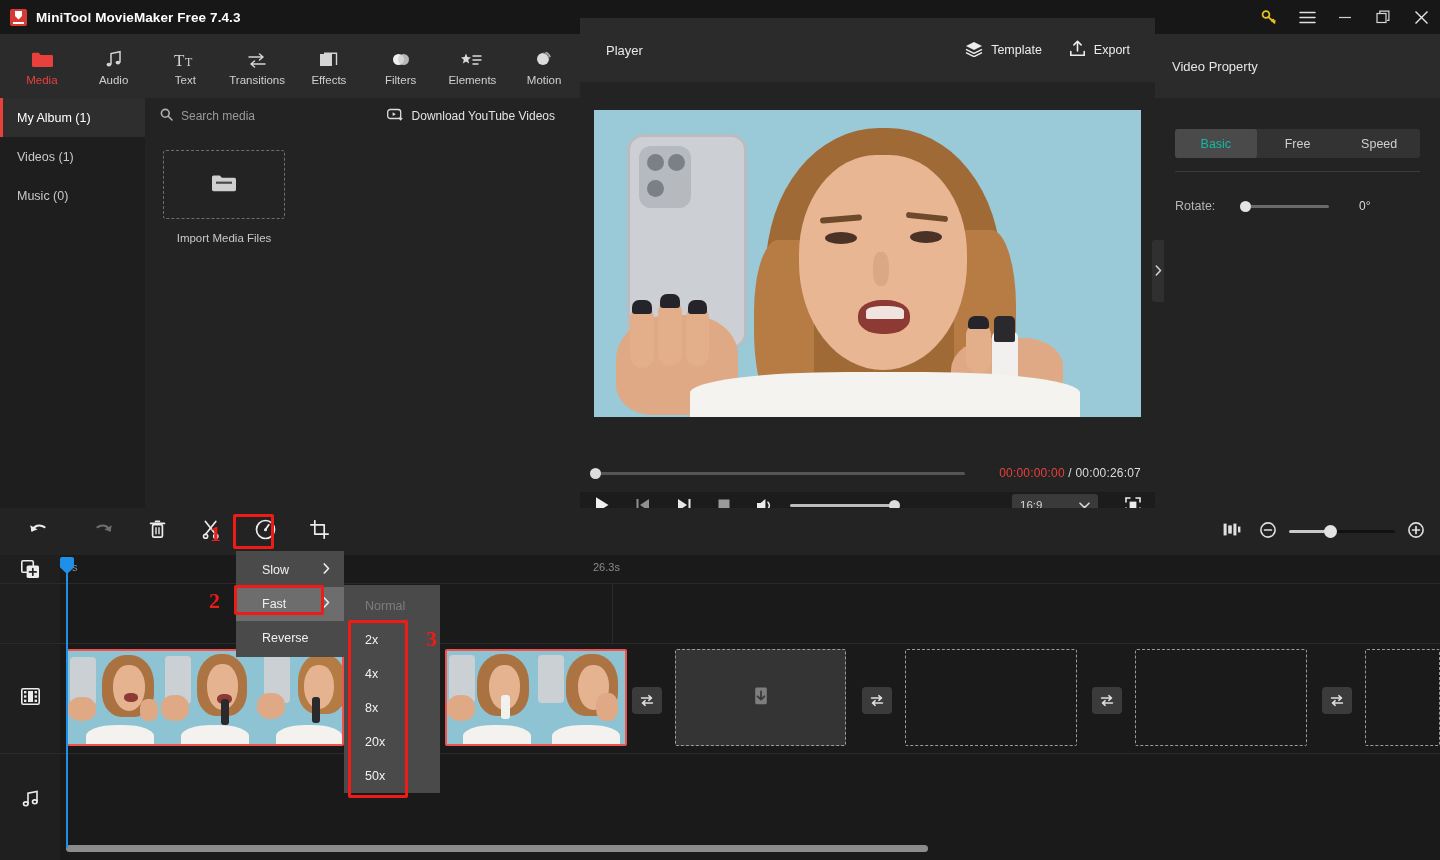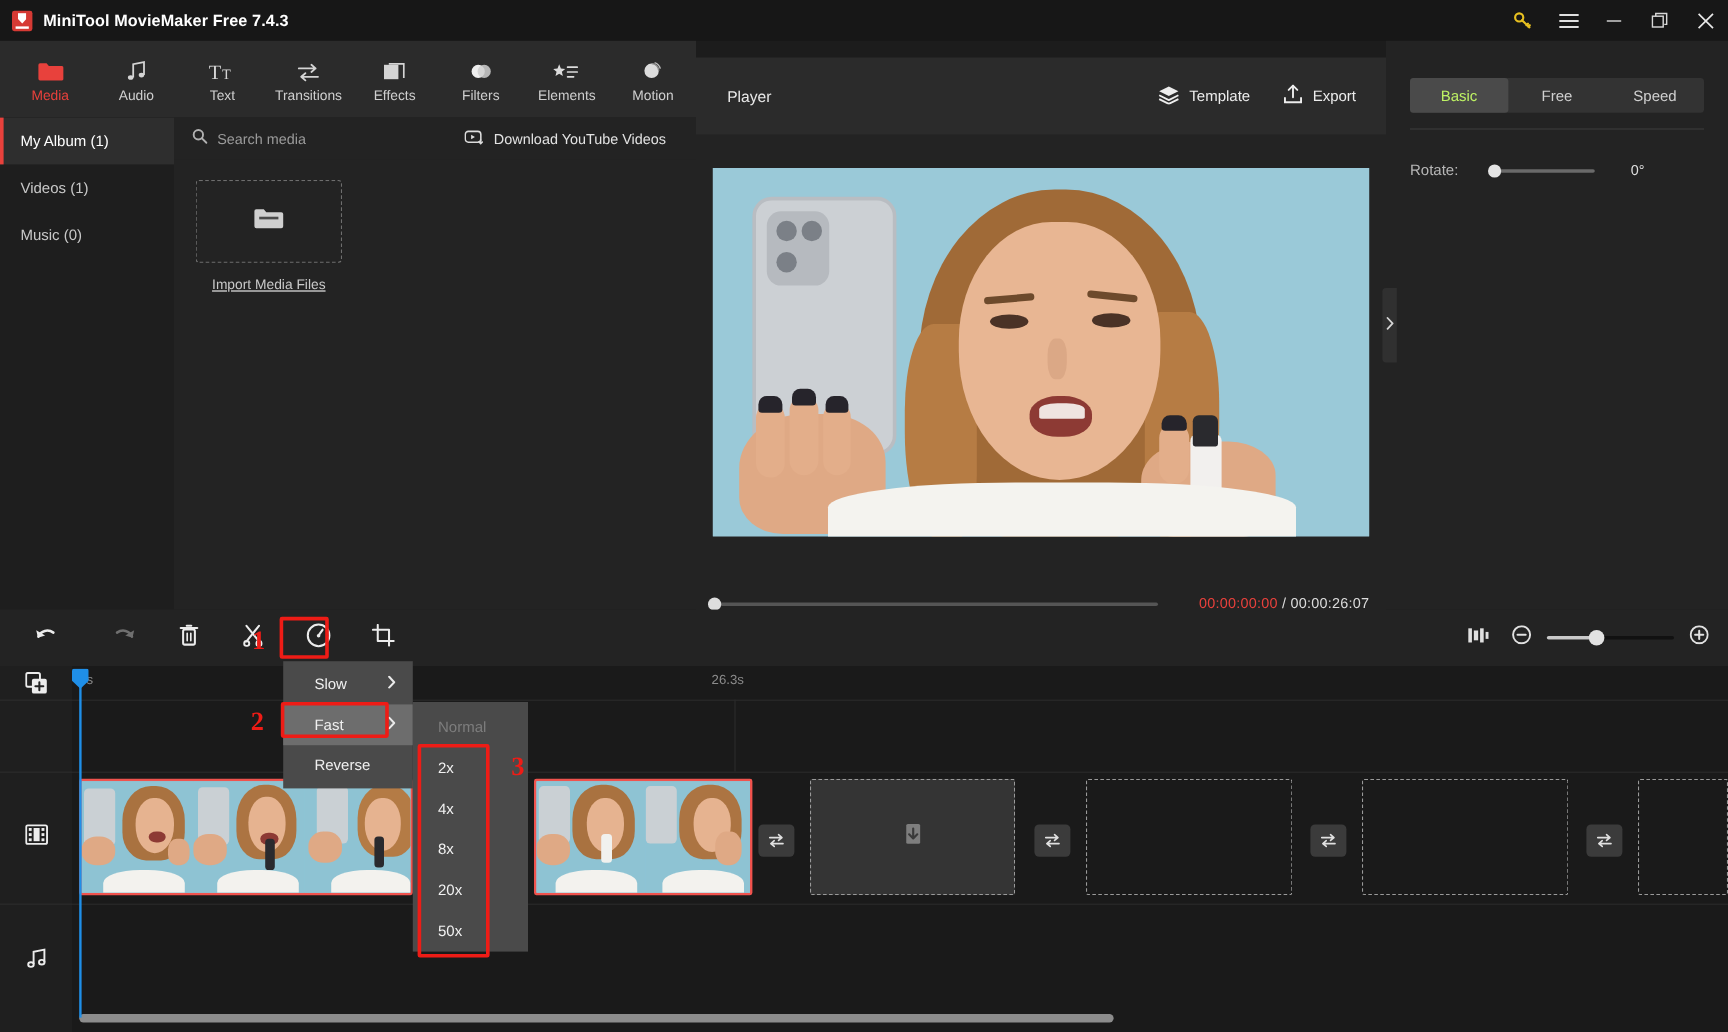--- a/index.html
+++ b/index.html
@@ -59,38 +59,38 @@
   }
   .album.active { background:#2e2e2e; color:#fff; }
   .album.active:before { content:""; position:absolute; left:0; top:0; width:3px; height:39px; background:#e8413c; }
 
   .media-top { position:absolute; left:145px; top:0; width:435px; height:35px; background:#232323; display:flex; align-items:center; }
   .search-box { display:flex; align-items:center; gap:8px; margin-left:15px; }
   .search-box .ph { font-size:12px; color:#9a9a9a; }
   .dl-yt { display:flex; align-items:center; gap:8px; margin-left:auto; margin-right:25px; font-size:12px; color:#e2e2e2; }
 
   .media-grid { position:absolute; left:145px; top:35px; width:435px; height:375px; padding:17px 0 0 18px; display:flex; gap:17px; }
-  .mitem { width:122px;text-decoration:underline; }
+  .mitem { width:122px; }
   .import-box {
     width:122px; height:69px; border:1.4px dashed #6e6e6e; border-radius:3px;
     display:flex; align-items:center; justify-content:center;
   }
   .mitem .cap { margin-top:13px; text-align:center; font-size:11.5px; color:#c9c9c9; white-space:nowrap; overflow:hidden; text-overflow:ellipsis; }
   .thumb {
     width:122px; height:69px; border-radius:2px; position:relative; overflow:hidden;
     background:#8fc5d6;
   }
   .badge-vid { position:absolute; right:3px; top:3px; width:19px; height:13px; background:#fff; border-radius:2px; display:flex; align-items:center; justify-content:center;}
   .badge-sel {
     position:absolute; right:0; bottom:0; width:26px; height:24px; background:#e8413c;
     display:flex; align-items:center; justify-content:center; border-top-left-radius:3px;
   }
 
   
-  .player { position:absolute; top:48px; left:580px; width:575px; height:474px; background:#232323; }
+  .player { position:absolute; top:18px; left:580px; width:575px; height:474px; background:#232323; }
   .player-head { height:64px; display:flex; align-items:center; background:#2b2b2b; }
   .player-head .ttl { margin-left:26px; font-size:13px; color:#e8e8e8; }
   .ph-btn { display:flex; align-items:center; gap:8px; font-size:12.5px; color:#ececec; }
   .ph-right { margin-left:auto; display:flex; align-items:center; gap:27px; margin-right:25px; }
 
   .video-stage { position:absolute; left:14px; top:78px; width:547px; height:334px; display:flex; align-items:center; justify-content:center; }
   .video-frame { width:547px; height:307px; position:relative; overflow:hidden; background:#9cc9d8; }
 
   .seek-row { position:absolute; left:14px; top:444px; width:547px; height:22px; display:flex; align-items:center; }
   .seek-track { width:370px; height:3px; background:#555; border-radius:2px; position:relative; margin-left:1px;}
@@ -110,21 +110,21 @@
   .ratio-sel .cv { margin-left:auto; }
 
   
   .prop { position:absolute; top:34px; left:1155px; width:285px; height:474px; background:#232323; }
   .prop-head { height:64px; background:#2b2b2b; display:flex; align-items:center; }
   .prop-head .t { margin-left:17px; font-size:13px; }
   .tabs {
     margin:31px 20px 0 20px; height:29px; background:#333333; border-radius:3px; display:flex;
   }
   .ptab { flex:1; display:flex; align-items:center; justify-content:center; font-size:12.5px; color:#d0d0d0; border-radius:3px; }
-  .ptab.active { background:#4a4a4a; color:#bef264; }
+  .ptab.active { background:#4a4a4a; color:#14b8a6; }
   .divider { margin:13px 20px 0 20px; height:1px; background:#3b3b3b; }
   .row { display:flex; align-items:center; margin:21px 0 0 20px; }
   .row .lab { width:54px; font-size:12.5px; color:#b6b6b6; }
   .flip-btn { width:26px; height:24px; background:#3b3b3b; border-radius:3px; display:flex; align-items:center; justify-content:center; }
   .rot-track { width:84px; height:3px; background:#6a6a6a; border-radius:2px; position:relative; margin-left:16px; }
   .rot-knob { position:absolute; left:-5px; top:-4px; width:11px; height:11px; border-radius:50%; background:#e4e4e4; }
   .rot-val { margin-left:30px; font-size:12px; color:#ddd; }
   .panel-handle {
     position:absolute; left:1152px; top:240px; width:12px; height:62px; background:#303030;
     border-radius:3px 0 0 3px; display:flex; align-items:center; justify-content:center;
@@ -491,20 +491,23 @@
       <div class="ctrl" style="margin-left:2px;">
         <svg width="16" height="16" viewBox="0 0 16 16">
             <path d="M1 5V1h4M11 1h4v4M15 11v4h-4M5 15H1v-4" fill="none" stroke="#ececec" stroke-width="1.6" stroke-linecap="round"></path>
             <rect x="4.6" y="4.6" width="6.8" height="6.8" fill="#ececec"></rect>
           </svg>
       </div>
     </div>
   </div>
 
   <div class="prop">
+    <div class="prop-head">
+      <div class="t">Video Property</div>
+    </div>
     <div class="tabs">
       <div class="ptab active">
           <span>Basic</span>
         </div>
       <div class="ptab">
           <span>Free</span>
         </div>
       <div class="ptab">
           <span>Speed</span>
         </div>

